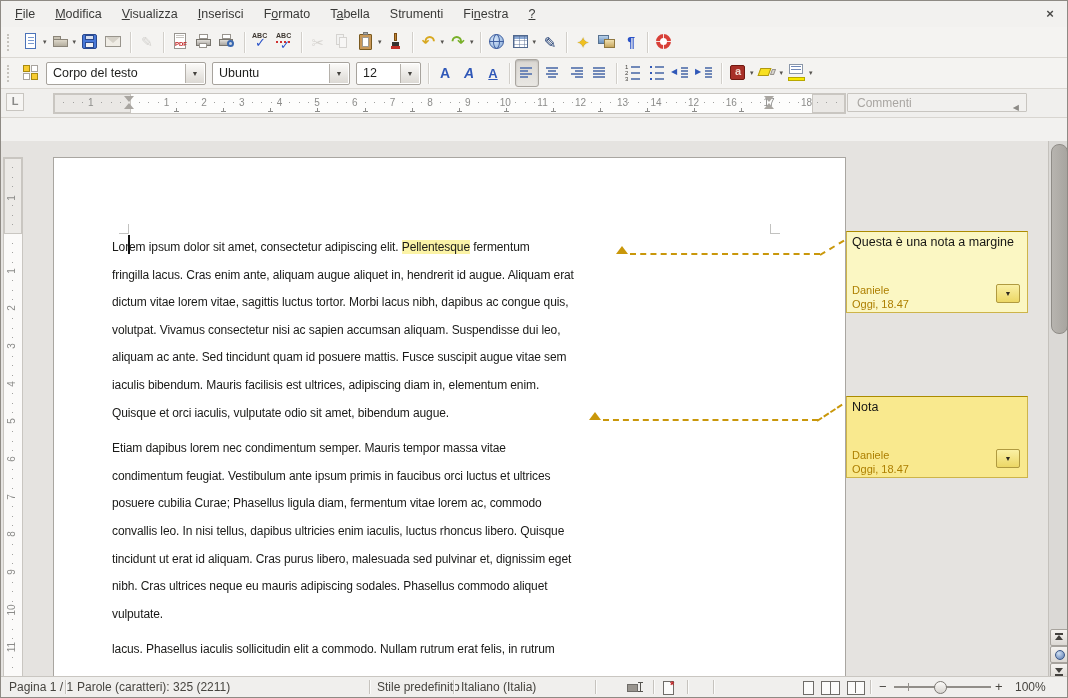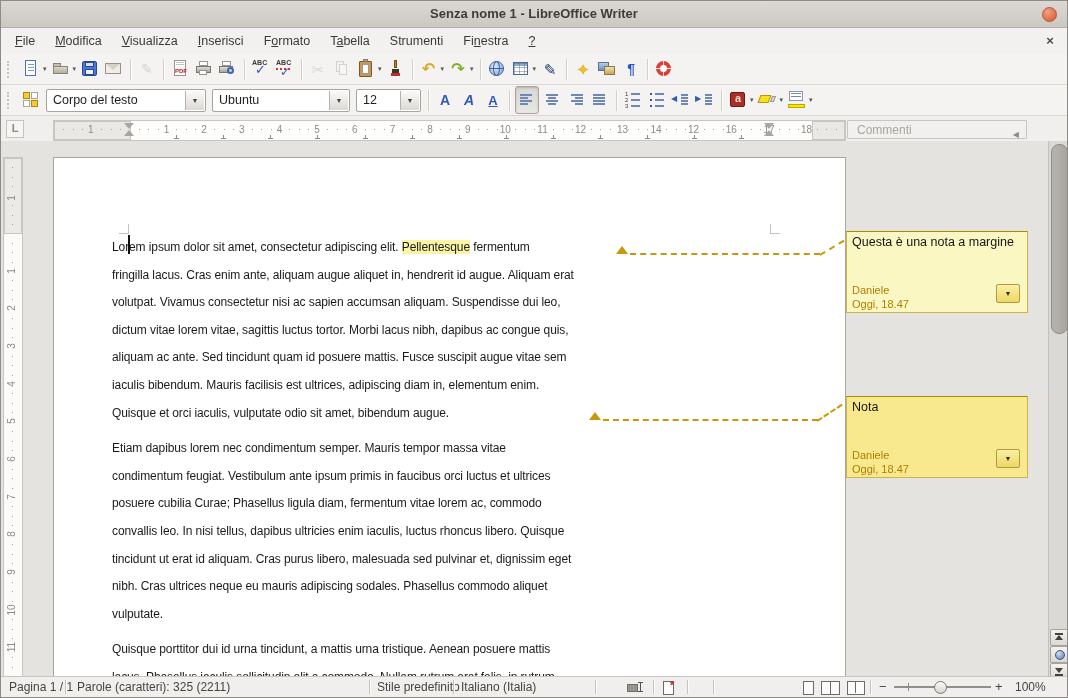--- a/index.html
+++ b/index.html
@@ -79,24 +79,20 @@
   .pgicon{position:absolute;border:1px solid #6e6c68;background:#fbfbfa;}
   #zoomtrack{position:absolute;top:9px;height:2px;background:#918e89;}
   #zoomnotch{position:absolute;top:6px;width:1px;height:8px;background:#918e89;}
   #zoomthumb{position:absolute;top:4px;width:11px;height:11px;border-radius:50%;background:linear-gradient(#fbfaf8,#d8d5d0);border:1px solid #7c7974;}
 </style>
 </head>
 <body>
 
 <div id="app">
 
-  <div id="titlebar">
-    <div id="title">Senza nome 1 - LibreOffice Writer</div>
-    <div id="winbtn"></div>
-  </div>
 
   <div id="menubar">
     <span class="menu-item"><u>F</u>ile</span>
       <span class="menu-item"><u>M</u>odifica</span>
       <span class="menu-item"><u>V</u>isualizza</span>
       <span class="menu-item"><u>I</u>nserisci</span>
       <span class="menu-item">F<u>o</u>rmato</span>
       <span class="menu-item">T<u>a</u>bella</span>
       <span class="menu-item">Strumenti</span>
       <span class="menu-item">Fi<u>n</u>estra</span>
@@ -586,37 +582,36 @@
         <span class="vdot" style="top: 517.962px;"></span>
       </div>
 
     <div id="page">
       <div class="cornermark cm-tl abs" style="left:65px;top:66px;"></div>
       <div class="cornermark cm-tr abs" style="left:716px;top:66px;"></div>
       <div id="textblock">
           <div class="para">
             <div class="dline"><span>Lorem ipsum dolor sit amet, consectetur adipiscing elit. </span><span class="hlword">Pellentesque</span><span> fermentum</span></div>
             <div class="dline">fringilla lacus. Cras enim ante, aliquam augue aliquet in, hendrerit id augue. Aliquam erat</div>
+            <div class="dline">dictum vitae lorem vitae, sagittis luctus tortor. Morbi lacus nibh, dapibus ac congue quis,</div>
             <div class="dline">volutpat. Vivamus consectetur nisi ac sapien accumsan aliquam. Suspendisse dui leo,</div>
-            <div class="dline">dictum vitae lorem vitae, sagittis luctus tortor. Morbi lacus nibh, dapibus ac congue quis,</div>
             <div class="dline">aliquam ac ante. Sed tincidunt quam id posuere mattis. Fusce suscipit augue vitae sem</div>
             <div class="dline">iaculis bibendum. Mauris facilisis est ultrices, adipiscing diam in, elementum enim.</div>
             <div class="dline">Quisque et orci iaculis, vulputate odio sit amet, bibendum augue.</div>
           </div>
           <div class="para">
             <div class="dline">Etiam dapibus lorem nec condimentum semper. Mauris tempor massa vitae</div>
             <div class="dline">condimentum feugiat. Vestibulum ante ipsum primis in faucibus orci luctus et ultrices</div>
             <div class="dline">posuere cubilia Curae; Phasellus ligula diam, fermentum vitae lorem ac, commodo</div>
             <div class="dline">convallis leo. In nisi tellus, dapibus ultricies enim iaculis, luctus rhoncus libero. Quisque</div>
             <div class="dline">tincidunt ut erat id aliquam. Cras purus libero, malesuada sed pulvinar et, dignissim eget</div>
             <div class="dline">nibh. Cras ultrices neque eu mauris adipiscing sodales. Phasellus commodo aliquet</div>
             <div class="dline">vulputate.</div>
           </div>
           <div class="para">
-            <div class="dline">Quisque porttitor dui id urna tincidunt, a mattis urna tristique. Aenean posuere mattis</div>
             <div class="dline">lacus. Phasellus iaculis sollicitudin elit a commodo. Nullam rutrum erat felis, in rutrum</div>
           </div>
         </div>
     </div>
 
     <div id="caret"></div>
 
     <div class="anch" style="left:615px;top:105px;"></div>
     <div class="hdash" style="left:629px;top:112px;width:190px;"></div>
     <div class="diag" style="left:819px;top:113px;width:28px;transform:rotate(-31deg);"></div>

